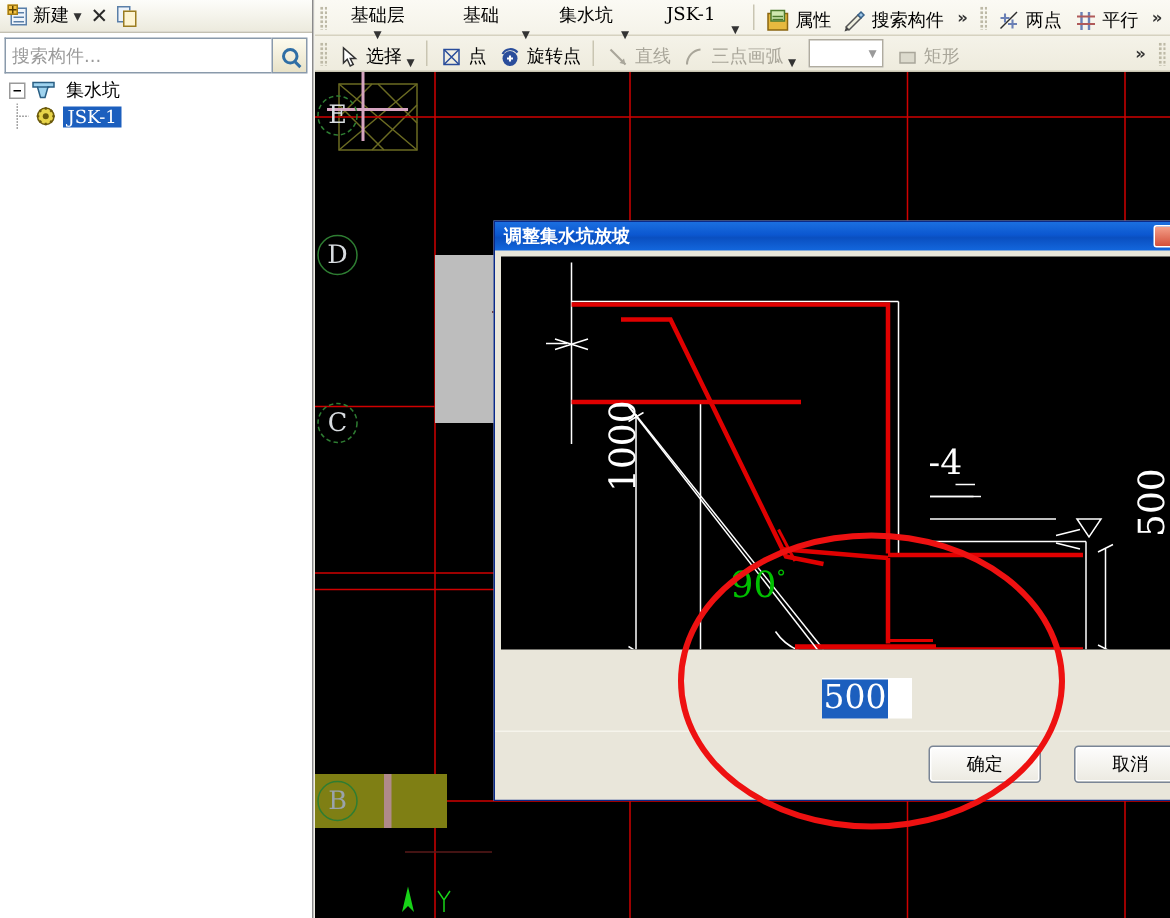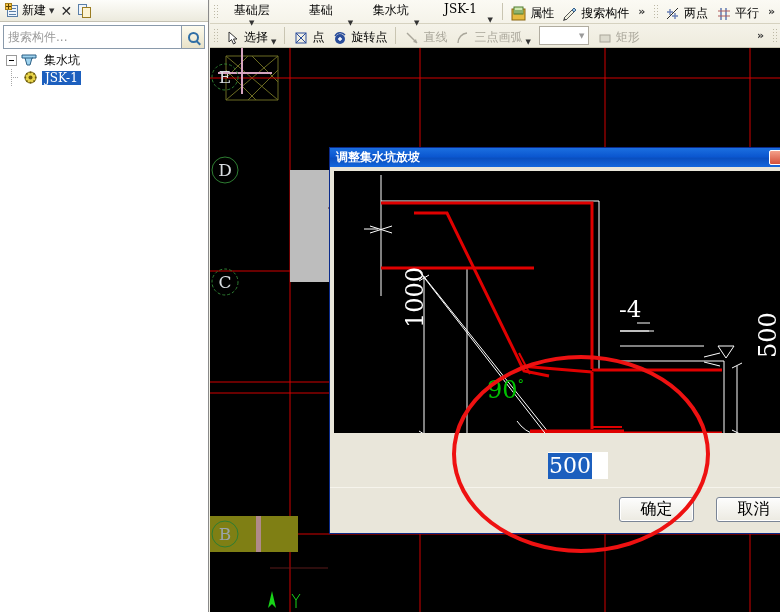--- a/index.html
+++ b/index.html
@@ -59,21 +59,21 @@
   .drop-empty .arw{width:12px;font-size:7px;color:#9a9a9a;text-align:center;}
   
   #cad{position:absolute;left:210px;top:48px;width:570px;height:564px;background:#000;overflow:hidden;}
   .axis-circle{position:absolute;width:26px;height:26px;border:1px solid #2e7d32;border-radius:50%;color:#d8dce0;font-family:"DejaVu Serif","Liberation Serif",serif;font-size:17px;display:flex;align-items:center;justify-content:center;}
   
   #dialog{position:absolute;left:329px;top:147px;width:460px;height:387px;background:#e9e6da;border:1px solid #0a2a8a;box-sizing:border-box;}
   #dlg-title{height:19px;background:linear-gradient(to bottom,#1b6fe0 0%,#0b57d0 45%,#0a4fc0 55%,#1367dd 100%);display:flex;align-items:center;padding-left:6px;color:#fff;font-size:12px;font-weight:bold;position:relative;}
   #dlg-close{position:absolute;right:2px;top:2px;width:17px;height:15px;background:linear-gradient(#f4a08a,#d4503a);border:1px solid #fff;border-radius:2px;box-sizing:border-box;}
   #dlg-canvas{position:absolute;left:4px;top:23px;width:452px;height:262px;background:#000;overflow:hidden;}
   #dlg-buttons{position:absolute;left:0;right:0;bottom:0;height:45px;background:#e9e6da;border-top:1px solid #f6f4ec;}
-  .dbtn{position:absolute;top:9px;width:73px;height:23px;border:1px solid #7a8596;border-radius:3px;background:linear-gradient(#fdfdfd,#eceae1);font-size:16px;color:#000;display:flex;align-items:center;justify-content:center;box-shadow:inset 0 0 0 1px #fff;}
+  .dbtn{position:absolute;top:9px;width:73px;height:23px;border:1px solid #7a8596;border-radius:3px;background:linear-gradient(#fdfdfd,#eceae1);font-size:12px;color:#000;display:flex;align-items:center;justify-content:center;box-shadow:inset 0 0 0 1px #fff;}
   #btn-ok{left:289px;}
   #btn-cancel{left:386px;}
   
   #annot{position:absolute;left:452px;top:355px;width:250px;height:190px;border:4px solid #ee1111;border-radius:50%;pointer-events:none;}
   .dimtxt{position:absolute;color:#ffffff;font-family:"DejaVu Serif","Liberation Serif",serif;}
   #val-box{position:absolute;left:548px;top:452px;width:60px;height:27px;background:#fff;border:none;display:flex;align-items:center;}
   #val-sel{background:#1c5fbe;color:#fff;font-family:"DejaVu Serif","Liberation Serif",serif;font-size:22px;line-height:26px;padding:0 1px;}
 </style>
 </head>
 <body>

